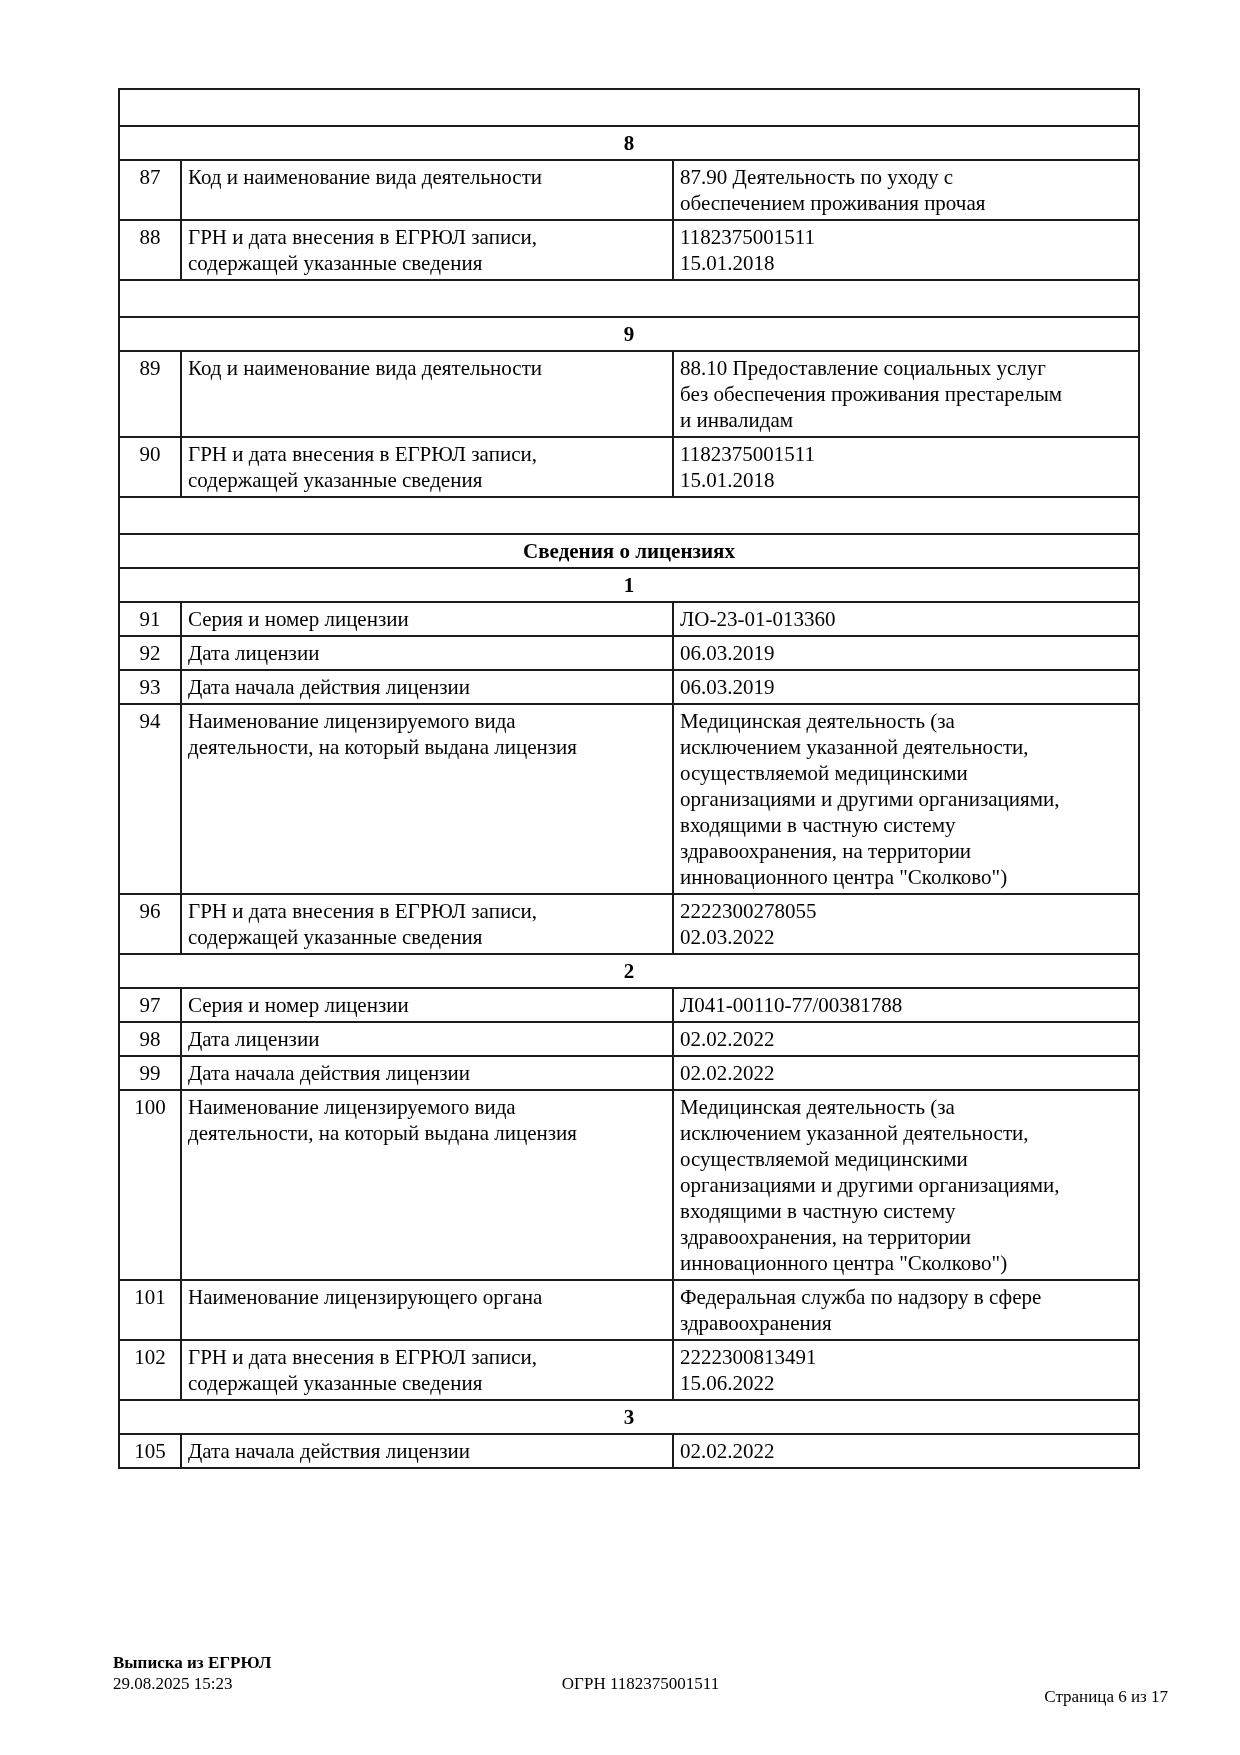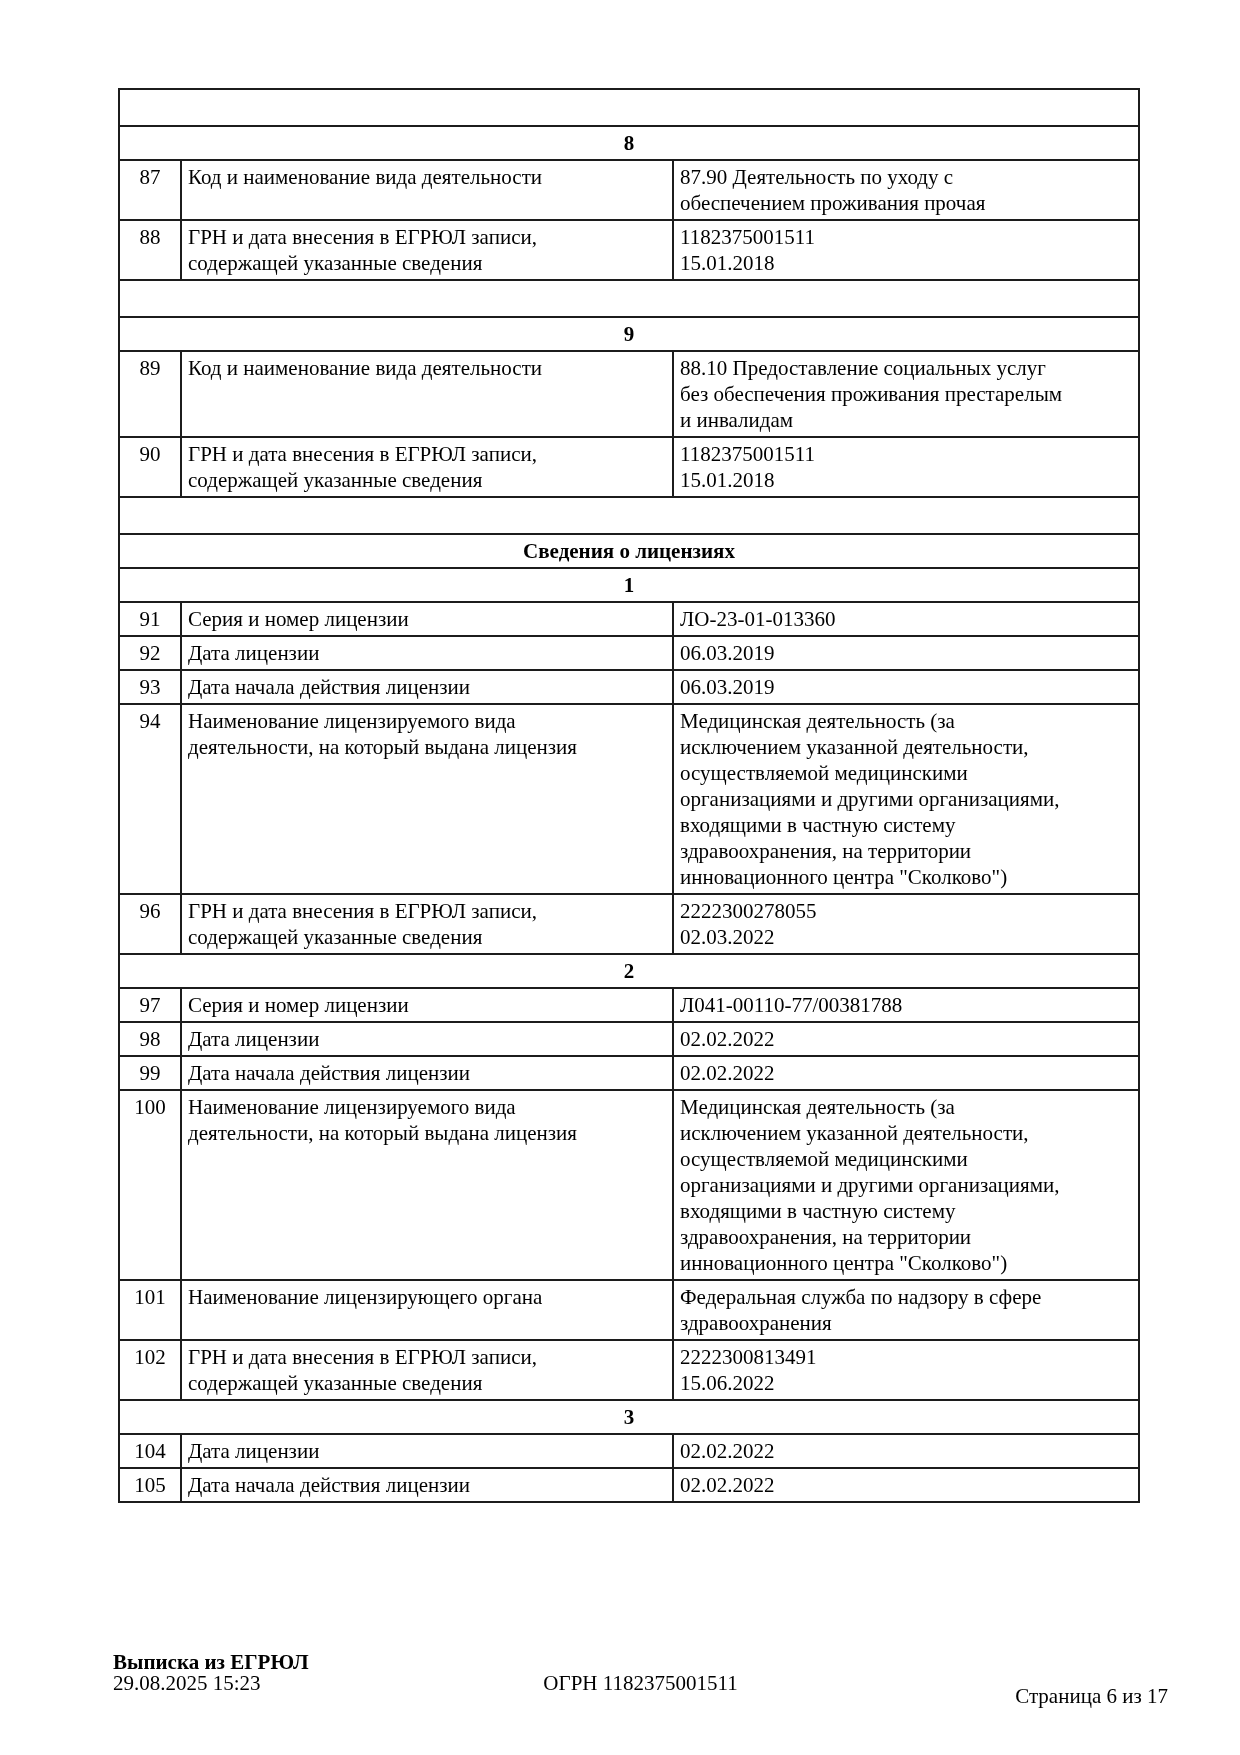--- a/index.html
+++ b/index.html
@@ -23,21 +23,21 @@
     white-space:pre-line;
     overflow:hidden;
   }
   td.c-num{text-align:center;padding:3px 2px;border-radius:12px;}
   td.section-cell{text-align:center;font-weight:bold;}
   td.title-cell{text-align:center;font-weight:bold;margin-left:23px;}
   td.spacer-cell{height:29px;padding:0;}
 
   .footer{
     position:absolute;left:113px;top:1652px;width:1055px;height:46px;
-    font-size:21px;line-height:21px;color:#000000;
+    font-size:17px;line-height:21px;color:#000000;
   }
   .footer .f-title{font-weight:bold;}
   .footer .f-left{position:absolute;left:0;top:0;}
   .footer .f-center{position:absolute;left:0;right:0;top:21px;text-align:center;}
   .footer .f-right{position:absolute;right:0;top:34px;text-align:right;}
 </style>
 </head>
 <body>
 
 <div class="page">
@@ -171,25 +171,20 @@
           <td class="c-num">102</td>
           <td class="c-label">ГРН и дата внесения в ЕГРЮЛ записи,
 содержащей указанные сведения</td>
           <td class="c-val">2222300813491
 15.06.2022</td>
         </tr>
         <tr>
           <td colspan="3" class="section-cell">3</td>
         </tr>
         <tr>
-          <td class="c-num">104</td>
-          <td class="c-label">Дата лицензии</td>
-          <td class="c-val">02.02.2022</td>
-        </tr>
-        <tr>
           <td class="c-num">105</td>
           <td class="c-label">Дата начала действия лицензии</td>
           <td class="c-val">02.02.2022</td>
         </tr>
       </tbody>
   </table>
 
   <div class="footer">
     <div class="f-left">
       <div class="f-title">Выписка из ЕГРЮЛ</div>

